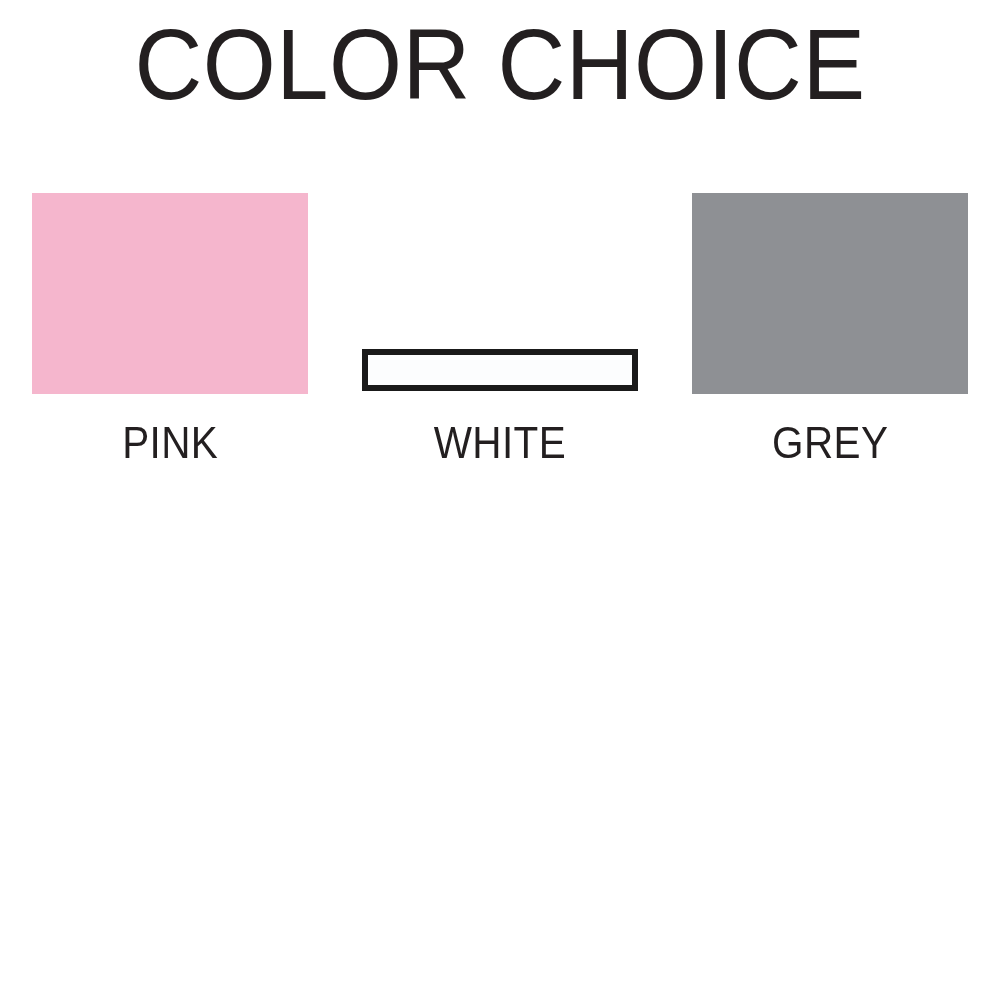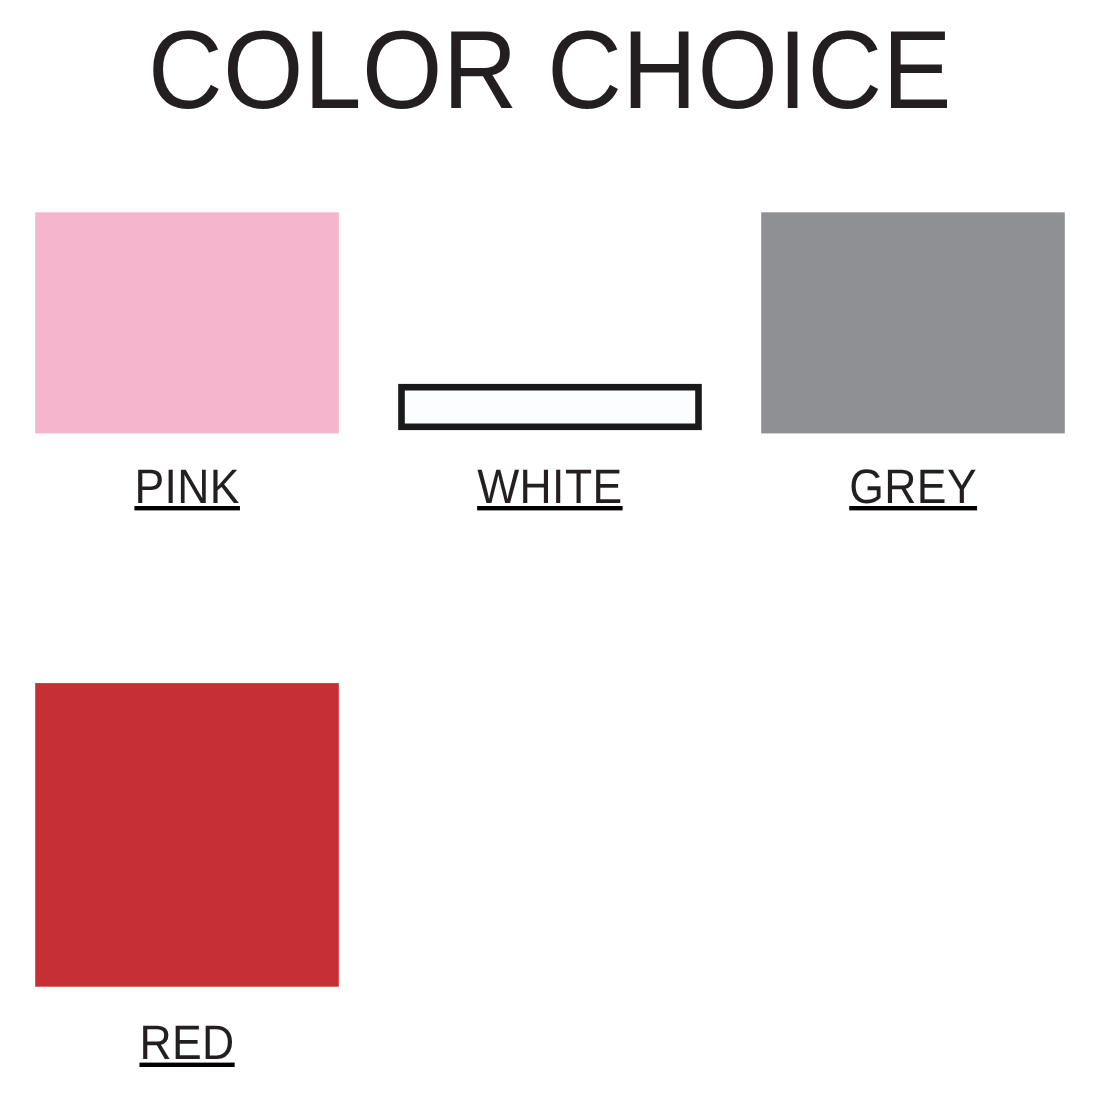--- a/index.html
+++ b/index.html
@@ -57,21 +57,20 @@
     grid-template-rows: 272px 1fr;
     column-gap: 54px;
     row-gap: 0;
   }
 
   .swatch-cell {
     position: relative;
     display: flex;
     flex-direction: column;
     align-items: center;
-    text-decoration: underline;
   }
 
   .swatch-cell.row-1 .swatch-chip { height: 272px; }
   .swatch-cell.row-2 .swatch-chip { height: 276px; }
 
   .swatch-chip {
     width: 276px;
     box-sizing: border-box;
     display: block;
   }
@@ -119,19 +118,15 @@
       <div class="swatch-chip" style="background-color: rgb(252, 253, 254); border: 6px solid rgb(26, 26, 26);"></div>
       <div class="swatch-label" style="color: rgb(35, 31, 32);">WHITE</div>
     </div>
 
     <div class="swatch-cell row-1">
       <div class="swatch-chip" style="background-color: rgb(142, 144, 148);"></div>
       <div class="swatch-label" style="color: rgb(35, 31, 32);">GREY</div>
     </div>
 
 
-    <div class="swatch-cell row-2">
-      <div class="swatch-chip" style="background-color: rgb(198, 47, 51);"></div>
-      <div class="swatch-label" style="color: rgb(35, 31, 32);">RED</div>
-    </div>
 
   </div>
 </div>
 
 </body></html>

